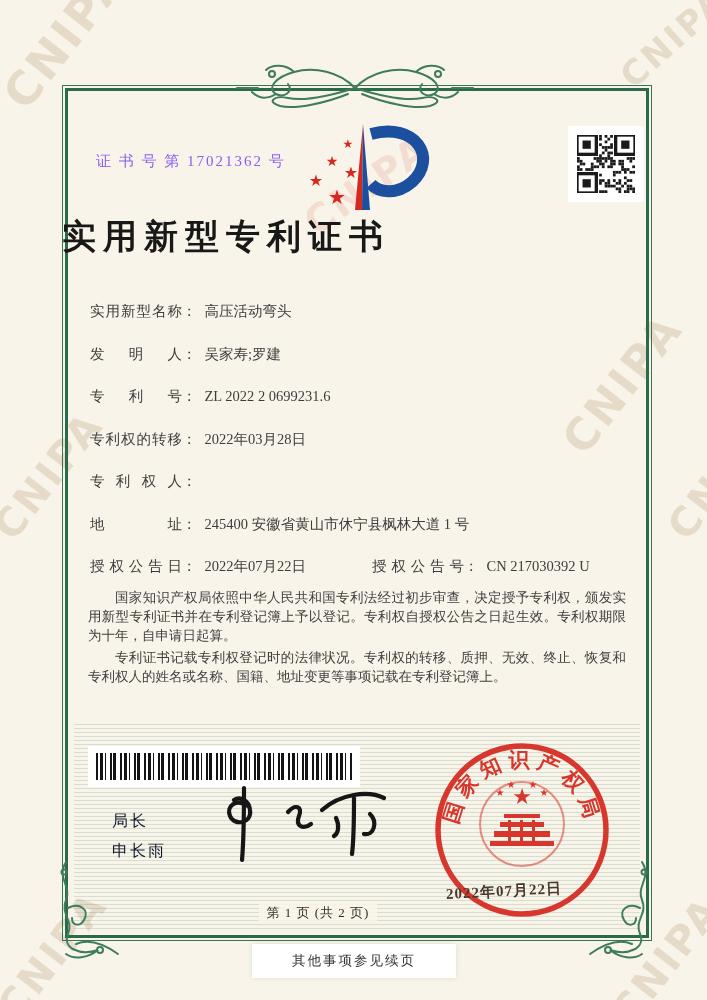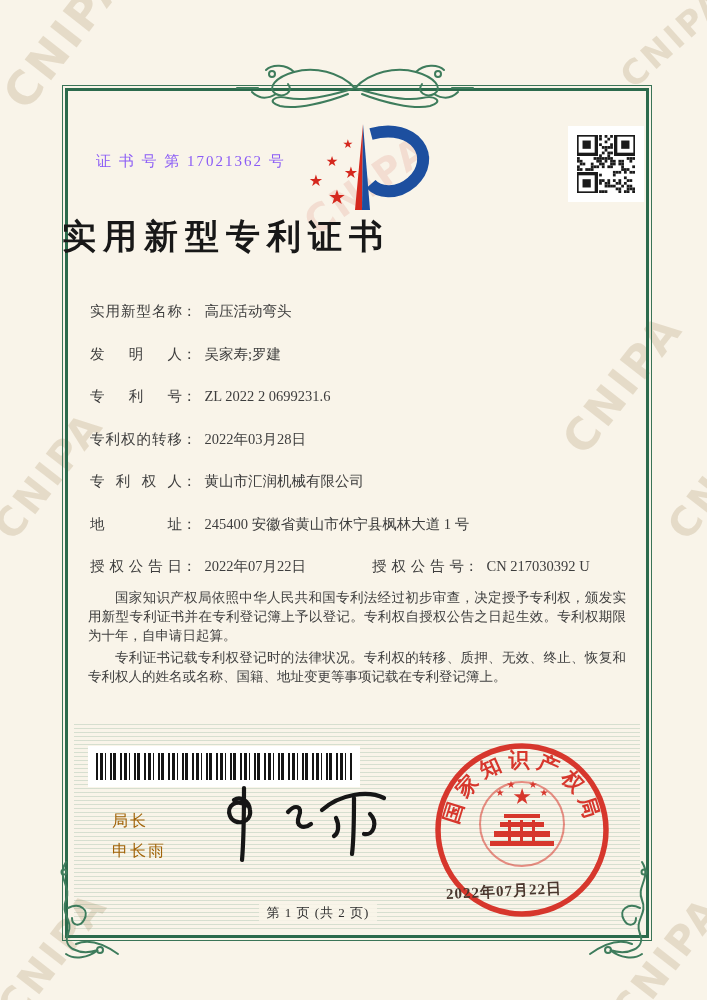--- a/index.html
+++ b/index.html
@@ -37,21 +37,21 @@
             line-height:19px;text-align:justify;color:#404040;z-index:4;}
   .bodytext p{margin:0 0 3px;text-indent:2em;}
   
   .barcode-wrap{position:absolute;left:88px;top:746px;width:272px;height:41px;background:#fff;z-index:4;}
   .barcode{position:absolute;left:8px;top:7px;width:256px;height:27px;background-color:#fff;
      background-image:repeating-linear-gradient(90deg,#141414 0 2px,transparent 2px 4px,
        #141414 4px 7px,transparent 7px 9px,#141414 9px 10px,transparent 10px 14px,
        #141414 14px 16px,transparent 16px 17px,#141414 17px 20px,transparent 20px 24px);}
   .official{position:absolute;left:112px;top:806px;z-index:5;
             font-family:"Liberation Sans","DejaVu Sans",sans-serif;
-            font-size:16px;color:#a16207;letter-spacing:2px;line-height:30px;}
+            font-size:16px;color:#0f172a;letter-spacing:2px;line-height:30px;}
   .signature{position:absolute;left:200px;top:776px;z-index:6;}
   .seal{position:absolute;left:430px;top:738px;z-index:5;opacity:.92;}
   .sealdate{position:absolute;left:446px;top:880px;width:190px;z-index:6;
             font-size:15px;font-weight:bold;color:#4a372e;letter-spacing:1px;
             transform:rotate(-3deg);}
   .pagefoot{position:absolute;left:62px;top:904px;width:512px;text-align:center;
             font-size:13px;color:#2f2f2f;z-index:4;letter-spacing:1px;}
   .pagefoot span{background:rgba(249,244,233,.85);padding:1px 8px;}
   .contnote{position:absolute;left:252px;top:944px;width:204px;height:34px;background:#fff;
             box-shadow:0 0 5px rgba(0,0,0,.10);display:flex;align-items:center;justify-content:center;
@@ -267,21 +267,20 @@
       <span class="fvalue">ZL 2022 2 0699231.6</span>
     </div>
     <div class="frow">
       <span class="flabel">专利权的转移</span>
         <span class="fcolon">：</span>
       <span class="fvalue">2022年03月28日</span>
     </div>
     <div class="frow">
       <span class="flabel">专利权人</span>
         <span class="fcolon">：</span>
-      <span class="fvalue">黄山市汇润机械有限公司</span>
     </div>
     <div class="frow">
       <span class="flabel">地址</span>
         <span class="fcolon">：</span>
       <span class="fvalue">245400 安徽省黄山市休宁县枫林大道 1 号</span>
     </div>
     <div class="frow" style="margin-bottom:0;">
       <span class="flabel">授权公告日</span>
         <span class="fcolon">：</span>
       <span class="fvalue">2022年07月22日</span>
@@ -343,14 +342,15 @@
       <rect x="90" y="82" width="3" height="21"></rect>
       <rect x="102" y="82" width="3" height="21"></rect>
     </g>
     <circle cx="92" cy="86" r="42" fill="none" stroke="#d5281e" stroke-width="2" opacity=".55"></circle>
   </svg>
 
   <div class="sealdate">2022年07月22日</div>
 
   <div class="pagefoot"><span>第 1 页 (共 2 页)</span></div>
 
+  <div class="contnote">其他事项参见续页</div>
 
 </div>
 
 </body></html>

